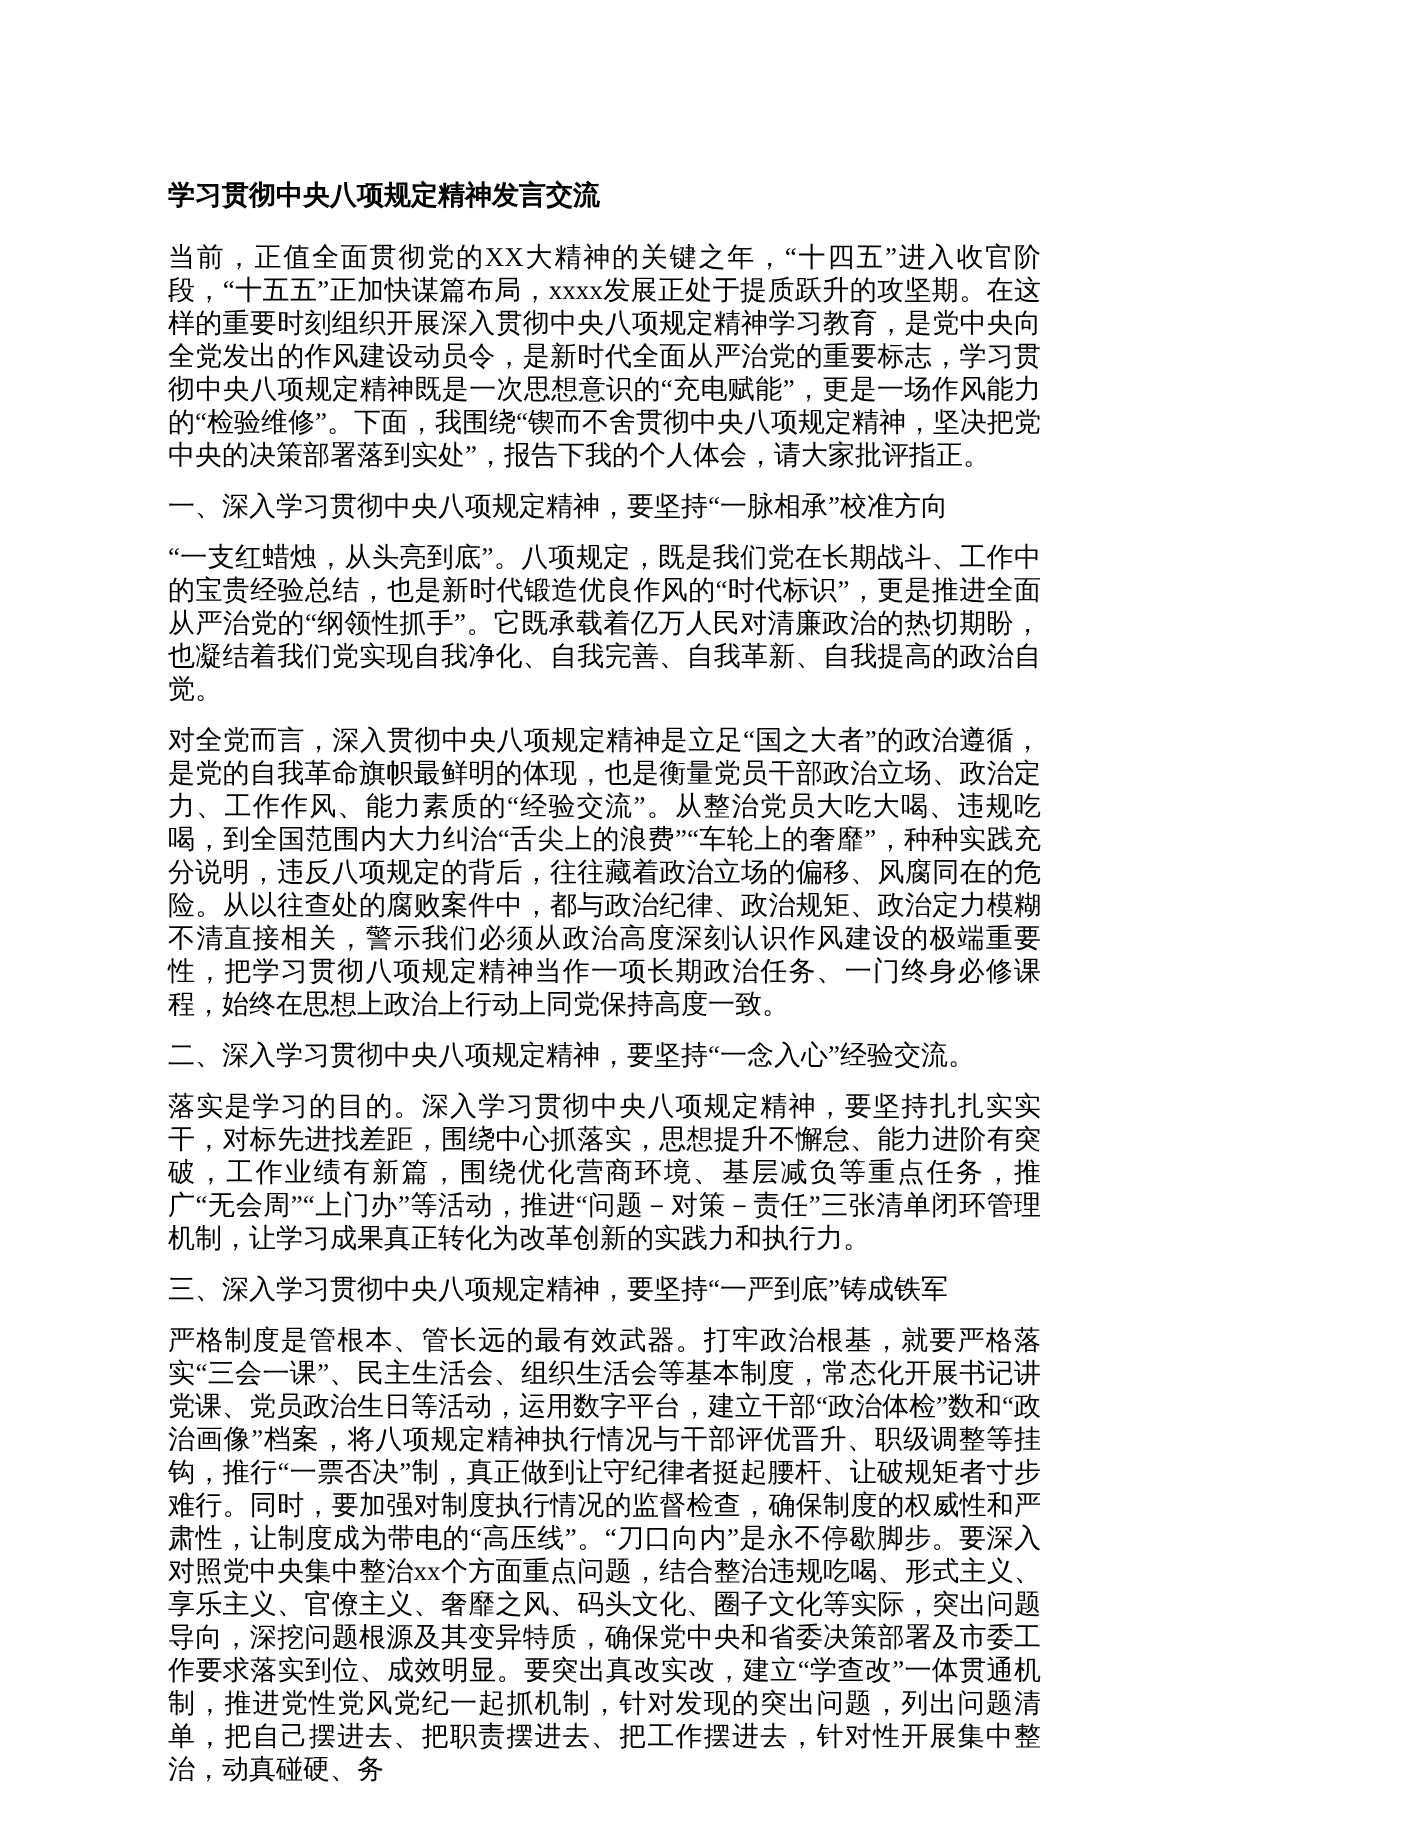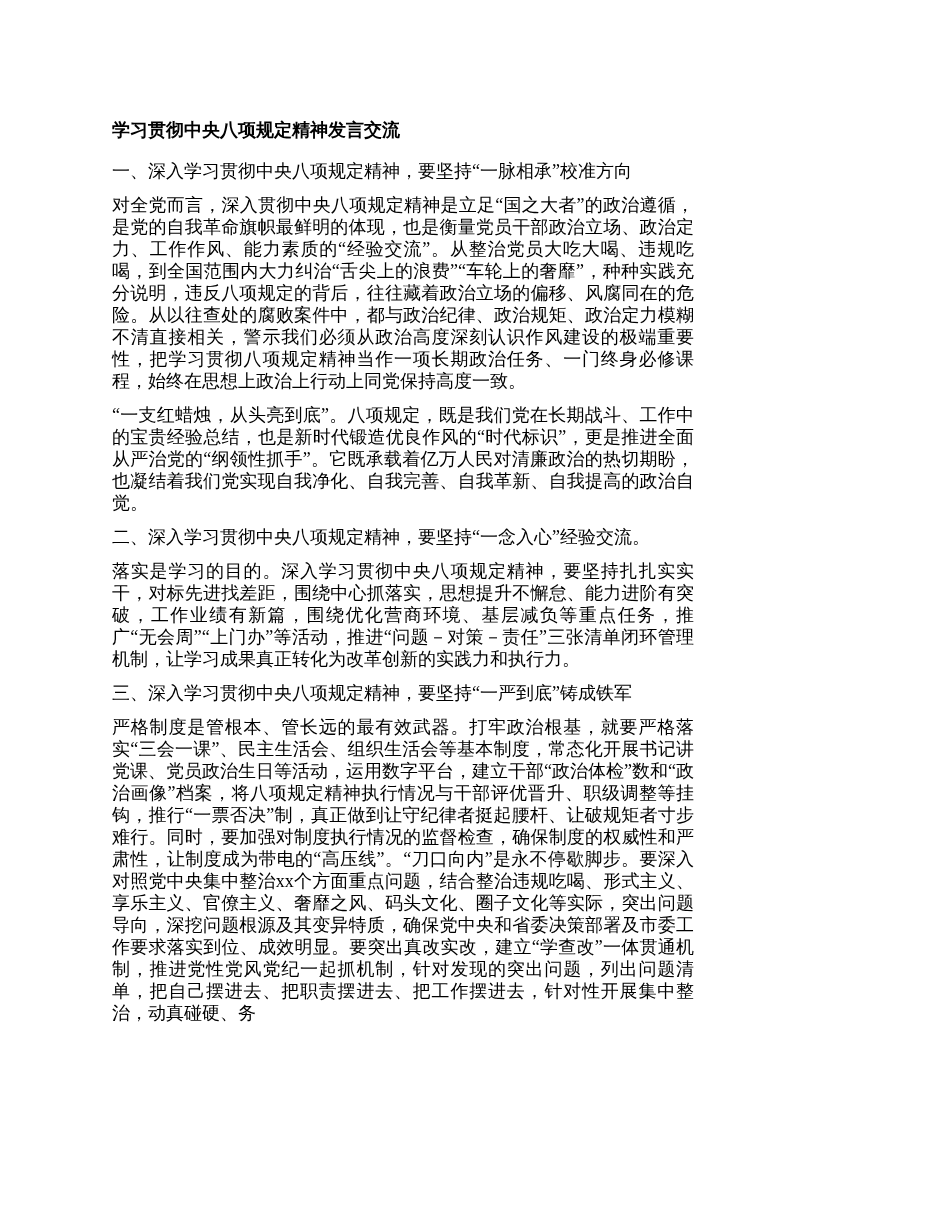--- a/index.html
+++ b/index.html
@@ -39,26 +39,27 @@
     font-weight: 400;
     font-family: Liberation Serif, serif;
   }
 </style>
 </head>
 <body>
 
 <div class="page">
   <h1 class="doc-title">学习贯彻中央八项规定精神发言交流</h1>
 
+  <p class="para">当前，正值全面贯彻党的XX大精神的关键之年，“十四五”进入收官阶段，“十五五”正加快谋篇布局，xxxx发展正处于提质跃升的攻坚期。在这样的重要时刻组织开展深入贯彻中央八项规定精神学习教育，是党中央向全党发出的作风建设动员令，是新时代全面从严治党的重要标志，学习贯彻中央八项规定精神既是一次思想意识的“充电赋能”，更是一场作风能力的“检验维修”。下面，我围绕“锲而不舍贯彻中央八项规定精神，坚决把党中央的决策部署落到实处”，报告下我的个人体会，请大家批评指正。</p>
 
   <p class="section-heading">一、深入学习贯彻中央八项规定精神，要坚持“一脉相承”校准方向</p>
 
+  <p class="para">“一支红蜡烛，从头亮到底”。八项规定，既是我们党在长期战斗、工作中的宝贵经验总结，也是新时代锻造优良作风的“时代标识”，更是推进全面从严治党的“纲领性抓手”。它既承载着亿万人民对清廉政治的热切期盼，也凝结着我们党实现自我净化、自我完善、自我革新、自我提高的政治自觉。</p>
+
   <p class="para">对全党而言，深入贯彻中央八项规定精神是立足“国之大者”的政治遵循，是党的自我革命旗帜最鲜明的体现，也是衡量党员干部政治立场、政治定力、工作作风、能力素质的“经验交流”。从整治党员大吃大喝、违规吃喝，到全国范围内大力纠治“舌尖上的浪费”“车轮上的奢靡”，种种实践充分说明，违反八项规定的背后，往往藏着政治立场的偏移、风腐同在的危险。从以往查处的腐败案件中，都与政治纪律、政治规矩、政治定力模糊不清直接相关，警示我们必须从政治高度深刻认识作风建设的极端重要性，把学习贯彻八项规定精神当作一项长期政治任务、一门终身必修课程，始终在思想上政治上行动上同党保持高度一致。</p>
-
-  <p class="para">“一支红蜡烛，从头亮到底”。八项规定，既是我们党在长期战斗、工作中的宝贵经验总结，也是新时代锻造优良作风的“时代标识”，更是推进全面从严治党的“纲领性抓手”。它既承载着亿万人民对清廉政治的热切期盼，也凝结着我们党实现自我净化、自我完善、自我革新、自我提高的政治自觉。</p>
 
   <p class="section-heading">二、深入学习贯彻中央八项规定精神，要坚持“一念入心”经验交流。</p>
 
 
   <p class="para">落实是学习的目的。深入学习贯彻中央八项规定精神，要坚持扎扎实实干，对标先进找差距，围绕中心抓落实，思想提升不懈怠、能力进阶有突破，工作业绩有新篇，围绕优化营商环境、基层减负等重点任务，推广“无会周”“上门办”等活动，推进“问题－对策－责任”三张清单闭环管理机制，让学习成果真正转化为改革创新的实践力和执行力。</p>
 
   <p class="section-heading">三、深入学习贯彻中央八项规定精神，要坚持“一严到底”铸成铁军</p>
 
   <p class="para">严格制度是管根本、管长远的最有效武器。打牢政治根基，就要严格落实“三会一课”、民主生活会、组织生活会等基本制度，常态化开展书记讲党课、党员政治生日等活动，运用数字平台，建立干部“政治体检”数和“政治画像”档案，将八项规定精神执行情况与干部评优晋升、职级调整等挂钩，推行“一票否决”制，真正做到让守纪律者挺起腰杆、让破规矩者寸步难行。同时，要加强对制度执行情况的监督检查，确保制度的权威性和严肃性，让制度成为带电的“高压线”。“刀口向内”是永不停歇脚步。要深入对照党中央集中整治xx个方面重点问题，结合整治违规吃喝、形式主义、享乐主义、官僚主义、奢靡之风、码头文化、圈子文化等实际，突出问题导向，深挖问题根源及其变异特质，确保党中央和省委决策部署及市委工作要求落实到位、成效明显。要突出真改实改，建立“学查改”一体贯通机制，推进党性党风党纪一起抓机制，针对发现的突出问题，列出问题清单，把自己摆进去、把职责摆进去、把工作摆进去，针对性开展集中整治，动真碰硬、务</p>
 </div>

